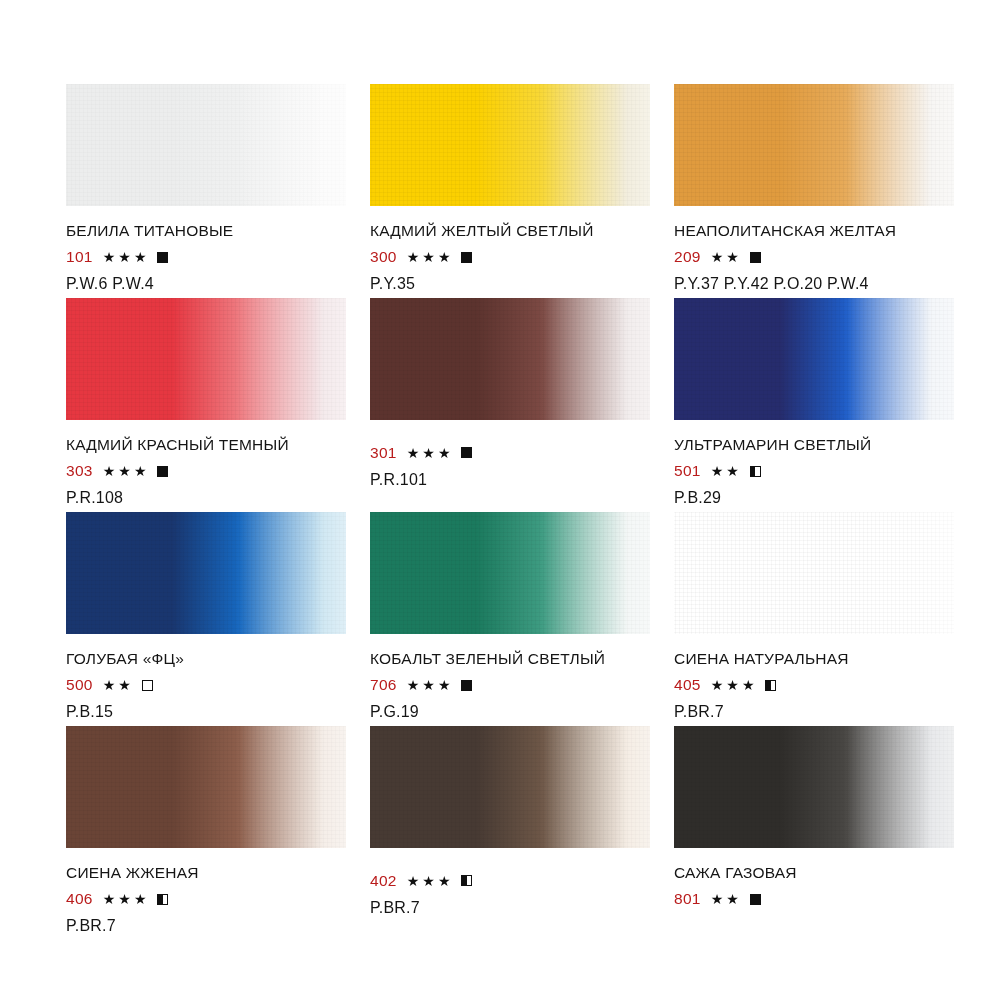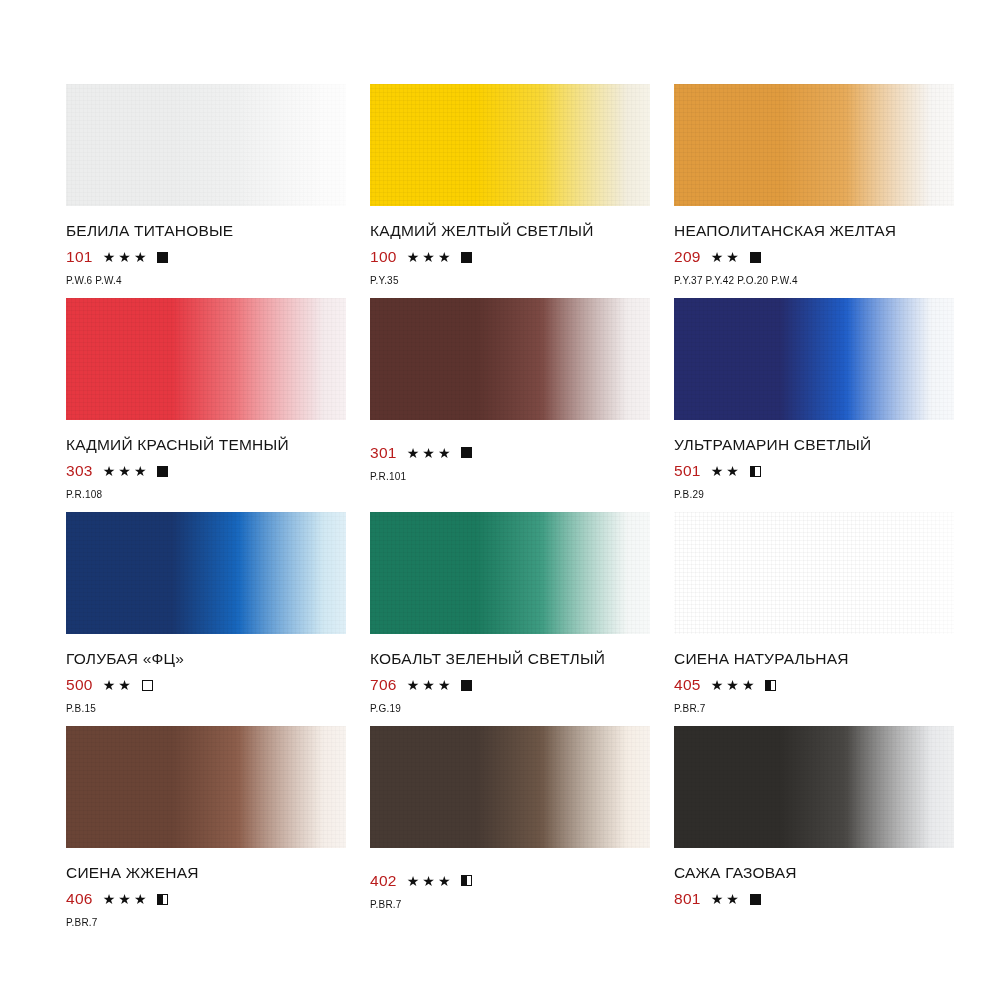--- a/index.html
+++ b/index.html
@@ -150,21 +150,21 @@
     bottom: 0;
     width: 50%;
     background: #101010;
   }
   .opacity-box.transparent {
     background: #ffffff;
   }
 
   .paint-pigments {
     margin-top: 10px;
-    font-size: 10px;
+    font-size: 16px;
     color: #151515;
     letter-spacing: .2px;
     white-space: nowrap;
   }
 </style>
 </head>
 <body>
 
 <div id="chart-sheet">
   <div class="swatch-grid">
@@ -190,21 +190,21 @@
       </div>
       <div class="paint-cell">
         <div class="swatch">
           <div class="swatch-gradient" style="background: linear-gradient(90deg, rgb(251, 208, 0) 0%, rgb(251, 208, 0) 38%, rgb(248, 216, 56) 62%, rgb(236, 229, 205) 92%, rgb(236, 229, 205) 100%);"></div>
           <div class="swatch-texture"></div>
           <div class="swatch-fade"></div>
         </div>
         <div class="paint-info">
           <div class="paint-name">КАДМИЙ ЖЕЛТЫЙ СВЕТЛЫЙ</div>
           <div class="paint-meta">
-            <span class="paint-code">100</span>
+            <span class="paint-code">300</span>
             <span class="lightfast">
               <span class="star">★</span>
               <span class="star">★</span>
               <span class="star">★</span>
             </span>
             <span class="opacity-box opaque" title="opaque"></span>
           </div>
           <div class="paint-pigments">P.Y.35</div>
         </div>
       </div>

